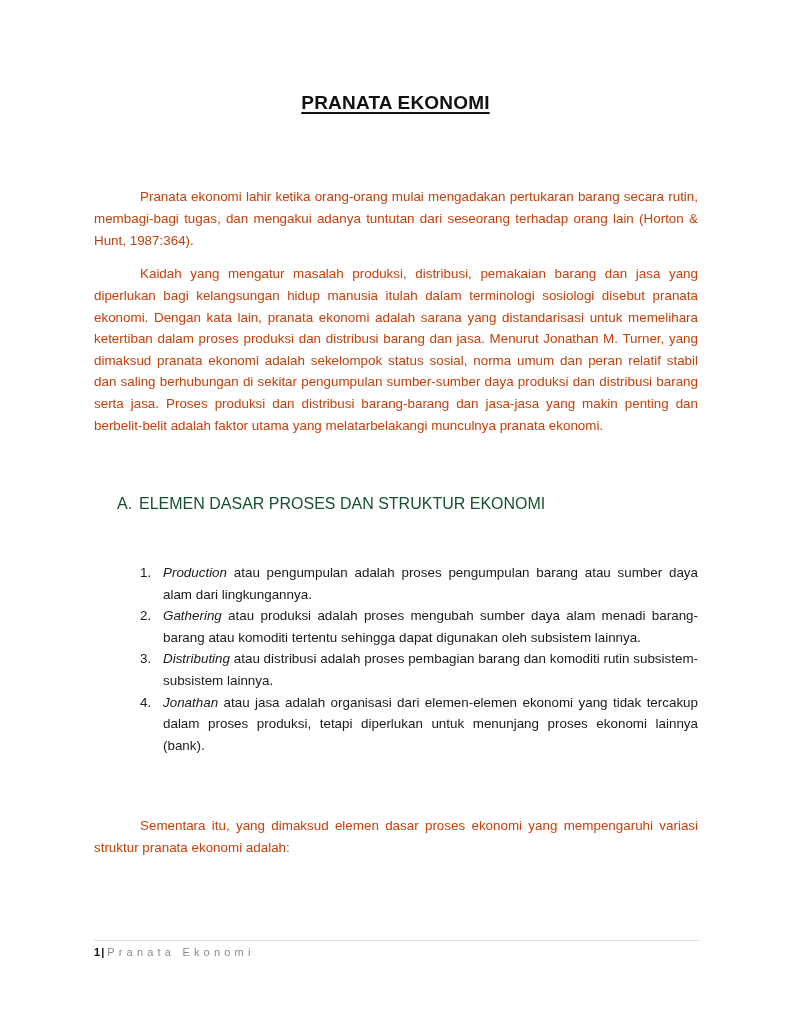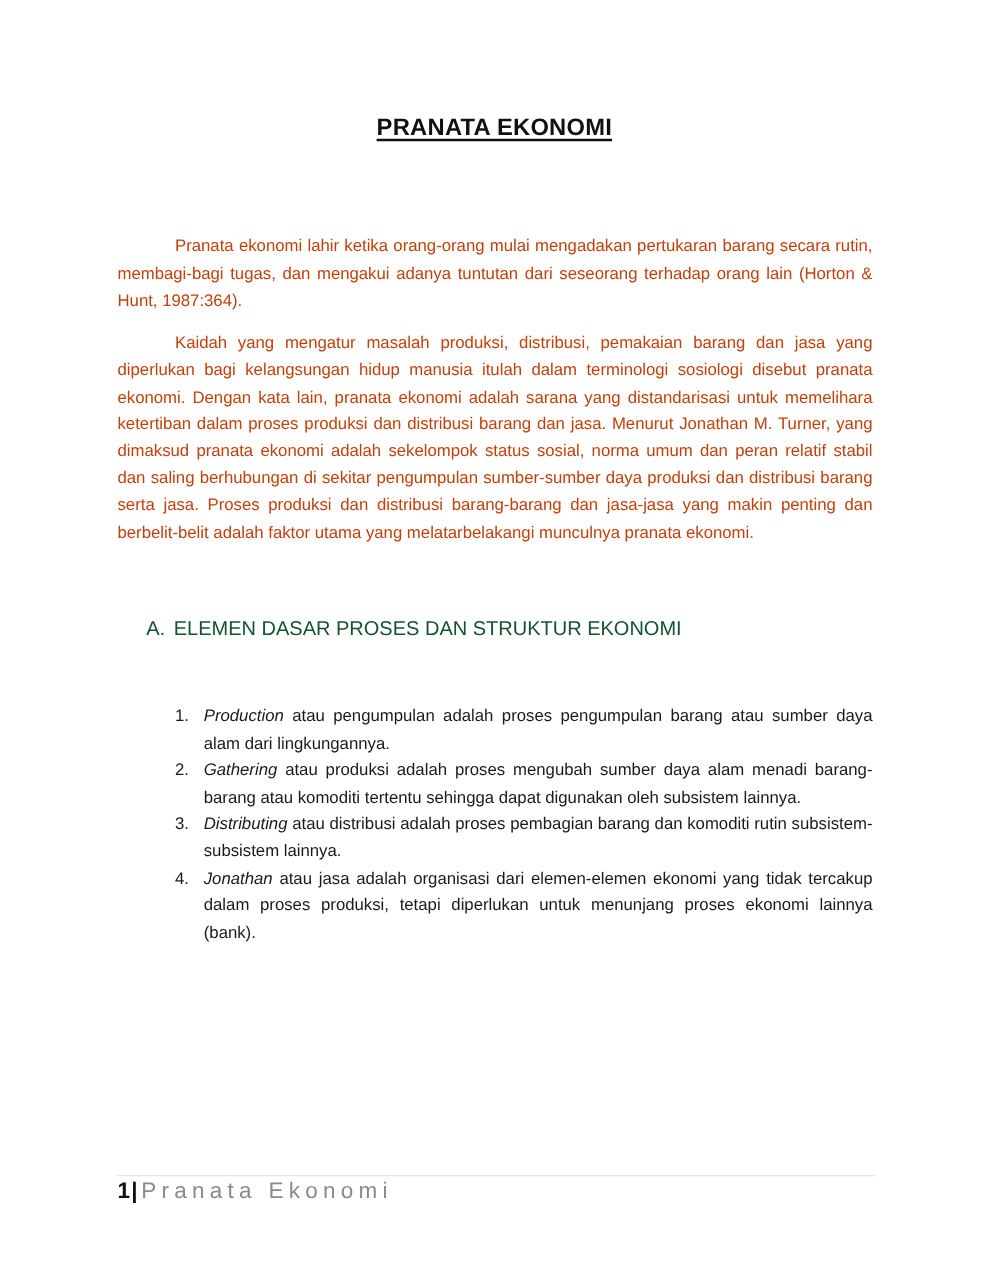--- a/index.html
+++ b/index.html
@@ -98,21 +98,21 @@
       top: 940px;
       left: 94px;
       width: 606px;
       height: 1px;
       background: #e2e2e2;
     }
     .footer {
       position: absolute;
       top: 944px;
       left: 94px;
-      font-size: 18px;
+      font-size: 11px;
       line-height: 16px;
     }
     .footer .page-num {
       font-weight: bold;
       color: #111;
     }
     .footer .sep {
       font-weight: bold;
       color: #111;
       margin: 0 3px 0 1px;
@@ -146,20 +146,21 @@
       <span class="num">2.</span><em>Gathering</em><span> atau produksi adalah proses mengubah sumber daya alam menadi barang-barang atau komoditi tertentu sehingga dapat digunakan oleh subsistem lainnya.</span>
     </li>
     <li>
       <span class="num">3.</span><em>Distributing</em><span> atau distribusi adalah proses pembagian barang dan komoditi rutin subsistem-subsistem lainnya.</span>
     </li>
     <li>
       <span class="num">4.</span><em>Jonathan</em><span> atau jasa adalah organisasi dari elemen-elemen ekonomi yang tidak tercakup dalam proses produksi, tetapi diperlukan untuk menunjang proses ekonomi lainnya (bank).</span>
     </li>
   </ol>
 
+  <p class="para" id="p3">Sementara itu, yang dimaksud elemen dasar proses ekonomi yang mempengaruhi variasi struktur pranata ekonomi adalah:</p>
 
   <div class="footer-rule"></div>
 
   <div class="footer">
     <span class="page-num">1</span><span class="sep">|</span><span class="doc-name">Pranata Ekonomi</span>
   </div>
 
 </div>
 
 </body></html>

